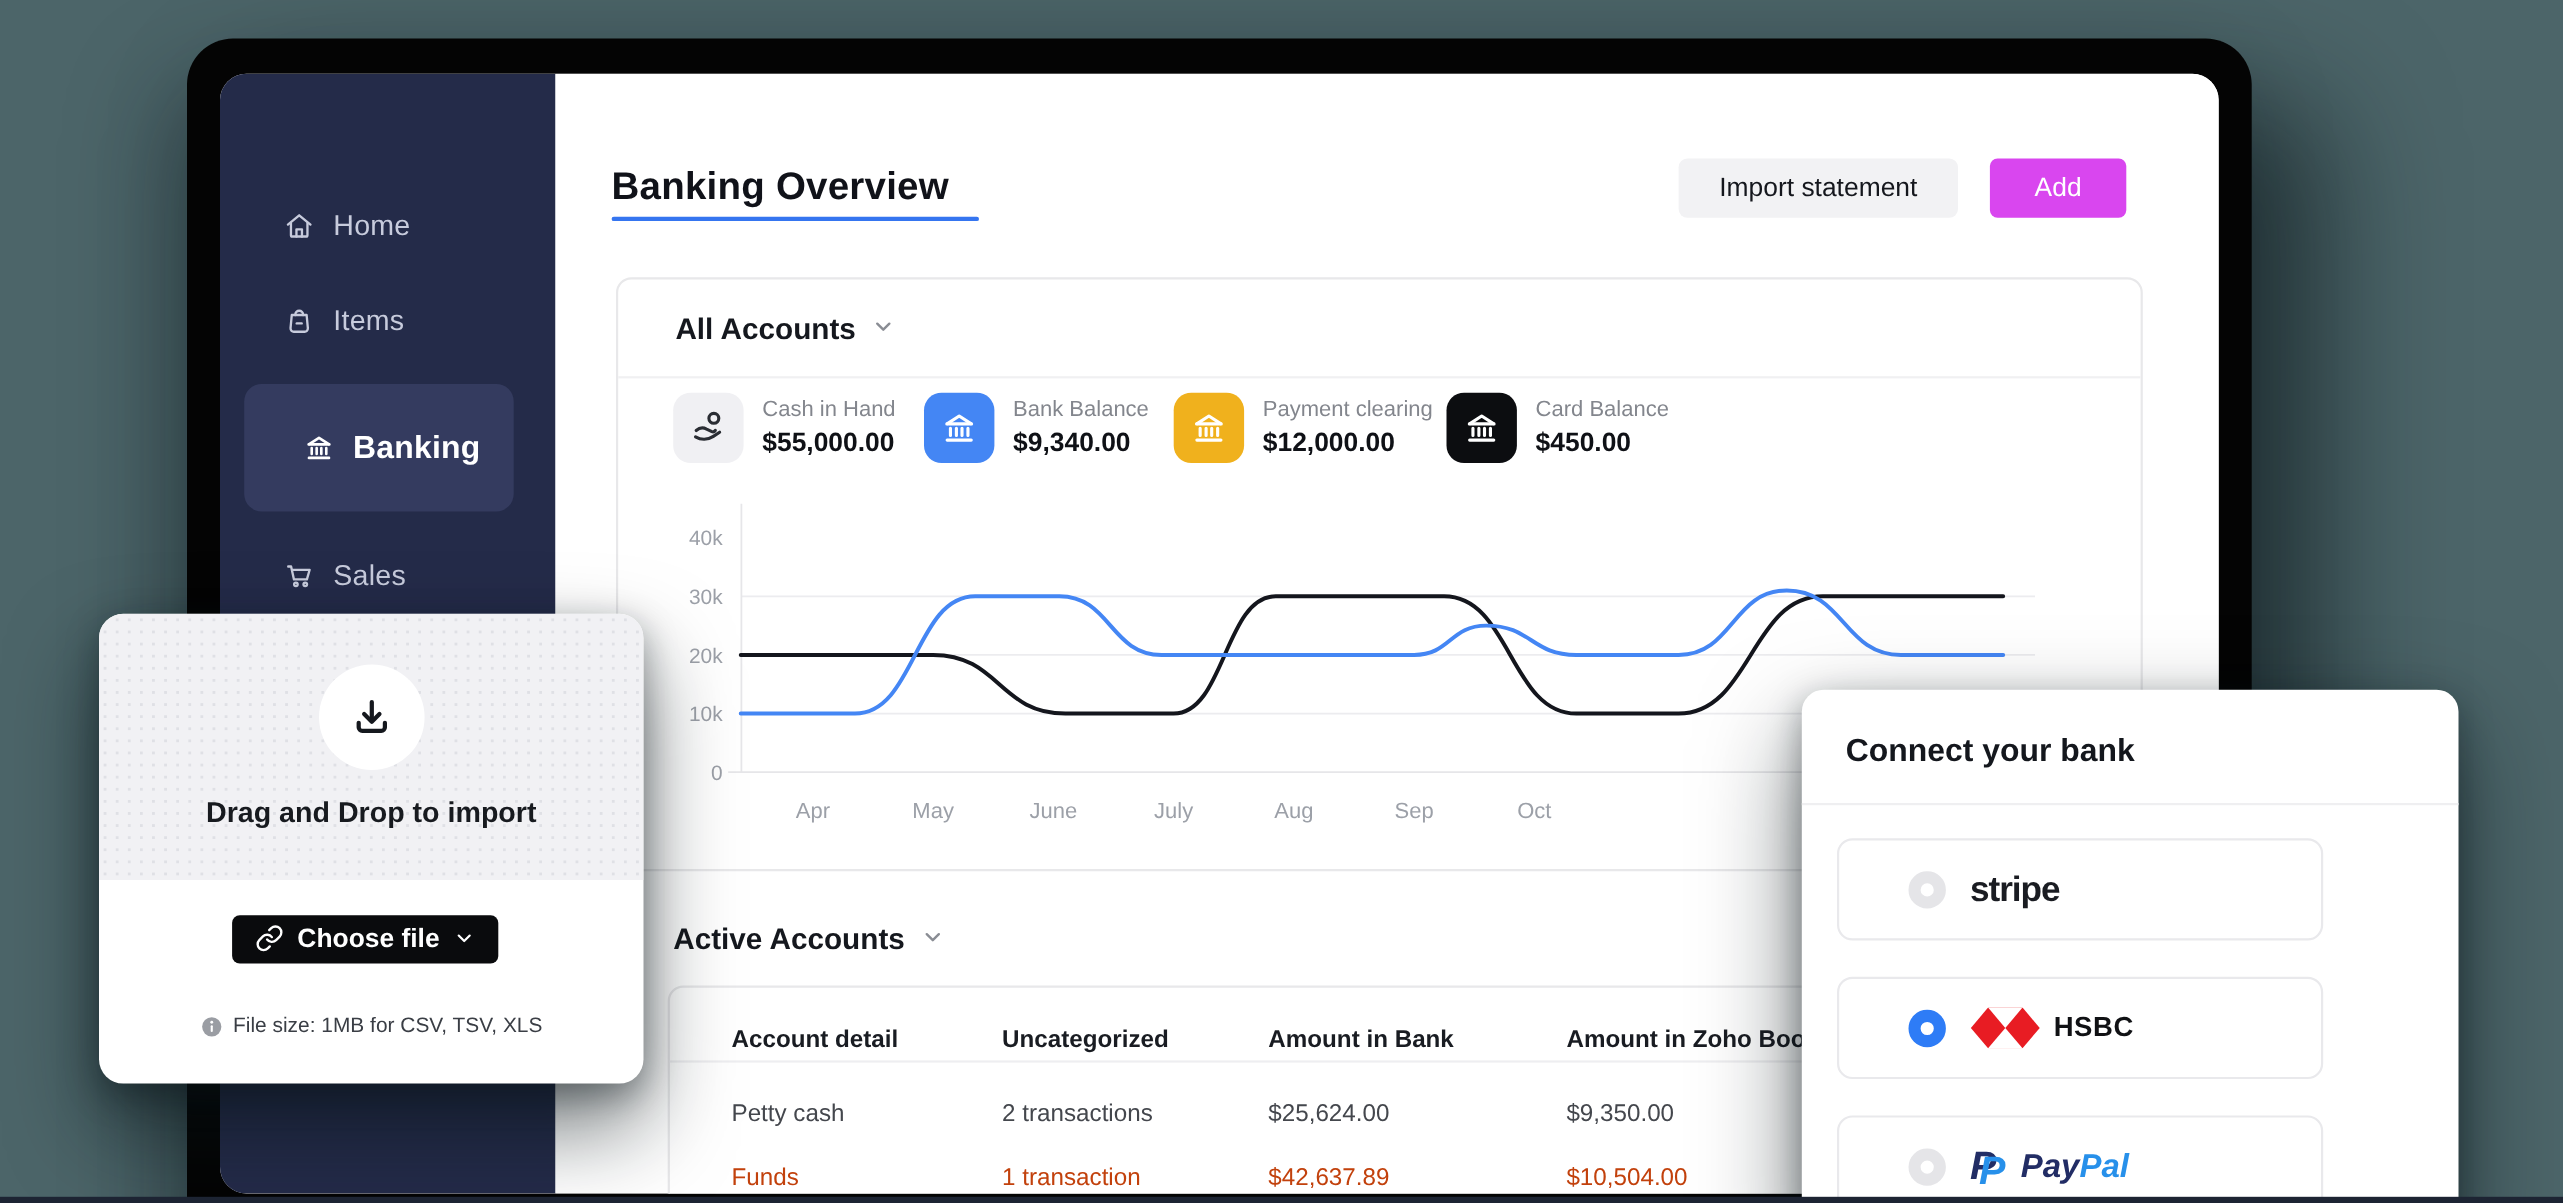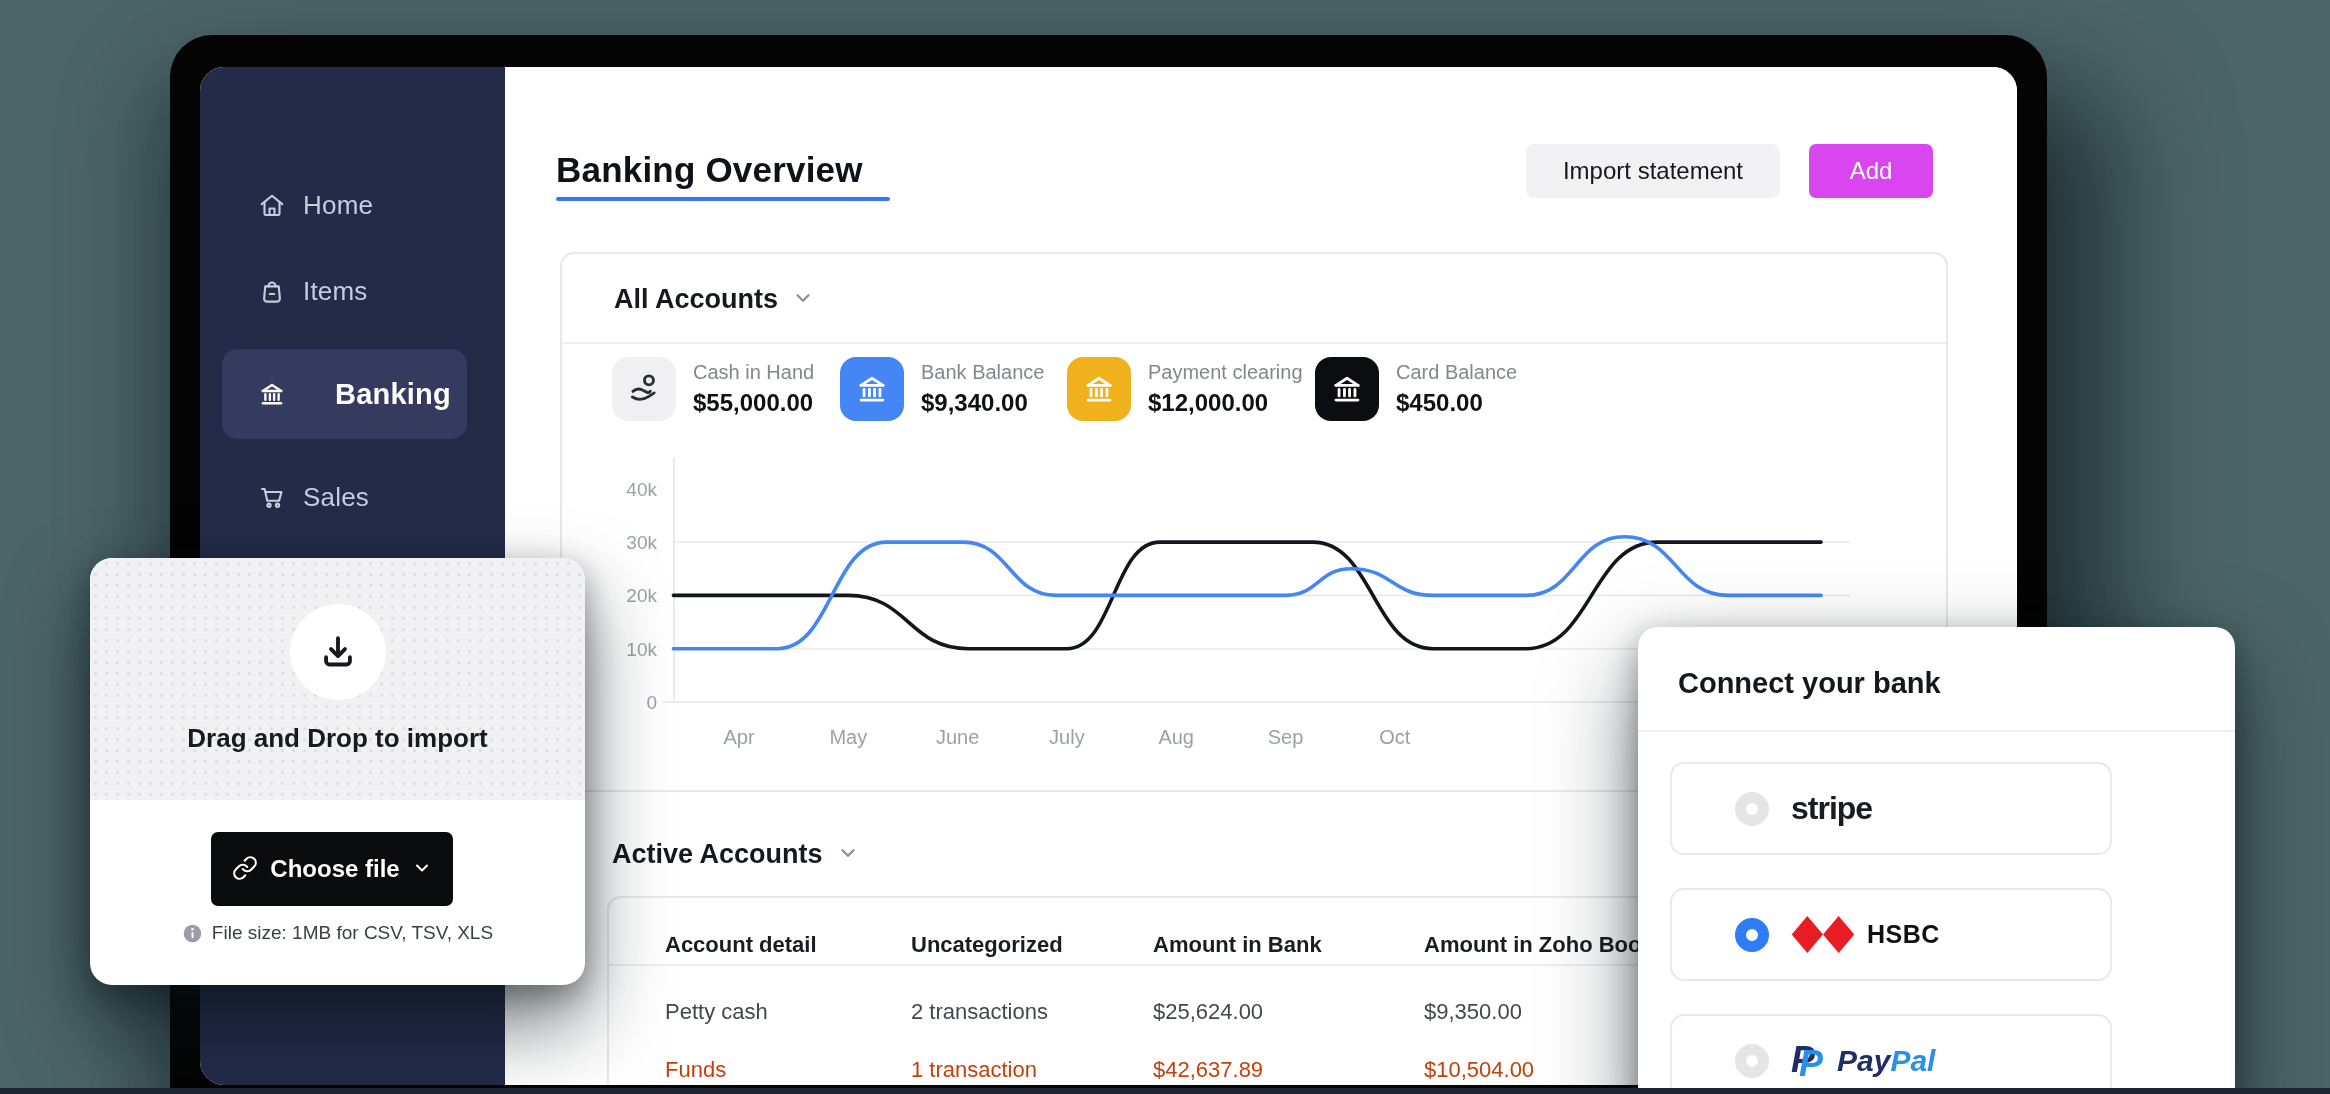--- a/index.html
+++ b/index.html
@@ -10,21 +10,21 @@
   .device{position:absolute;left:170px;top:35px;width:1877px;height:1120px;background:#040404;
           border-radius:42px;box-shadow:60px 70px 110px 10px rgba(8,18,22,.55),-20px 40px 90px rgba(8,18,22,.35);z-index:1;}
   .screen{position:absolute;left:30px;top:32px;width:1817px;height:1018px;background:#fff;border-radius:24px;overflow:hidden;}
 
   
   .sidebar{position:absolute;left:0;top:0;bottom:0;width:305px;background:#242b49;padding-top:110px;}
   .side-item{display:flex;align-items:center;height:56px;padding-left:57px;margin-bottom:30px;color:#c7cbdc;cursor:pointer;}
   .side-item .icn{width:30px;height:30px;margin-right:16px;flex:0 0 auto;}
   .side-item .icn svg{width:30px;height:30px;stroke:#c7cbdc;fill:none;stroke-width:1.7;stroke-linecap:round;stroke-linejoin:round;}
   .side-item .lbl{font-size:26px;letter-spacing:.2px;}
-  .side-item.active{height:90px;width:245px;margin-left:22px;padding-left:35px;background:#343b5f;border-radius:16px;color:#fff;gap:32px;}
+  .side-item.active{height:116px;width:245px;margin-left:22px;padding-left:53px;background:#343b5f;border-radius:16px;color:#fff;}
   .side-item.active .icn svg{stroke:#fff;stroke-width:1.9;}
   .side-item.active .lbl{font-size:29px;font-weight:700;}
 
   
   .main{position:absolute;left:305px;top:0;right:0;bottom:0;background:#fff;}
   .page-title{position:absolute;left:51px;top:83px;font-size:35px;font-weight:700;color:#101219;letter-spacing:.2px;}
   .title-underline{position:absolute;left:51px;top:130px;width:334px;height:4px;background:#3575f0;border-radius:2px;}
   .btn-import{position:absolute;left:1021px;top:77px;width:254px;height:54px;background:#f2f2f4;border:none;border-radius:8px;
               font-size:24px;color:#15171d;cursor:pointer;}
   .btn-add{position:absolute;left:1304px;top:77px;width:124px;height:54px;background:#d946ef;border:none;border-radius:7px;
@@ -56,21 +56,21 @@
 
   
   .import-card{position:absolute;left:90px;top:558px;width:495px;height:427px;background:#fff;border-radius:22px;z-index:10;
                box-shadow:0 40px 80px rgba(8,18,22,.55),0 10px 30px rgba(8,18,22,.35);overflow:hidden;}
   .dropzone{position:absolute;left:0;top:0;right:0;height:242px;background:#f1f1f4;
             background-image:radial-gradient(#dfe0e5 1.5px,transparent 1.5px);background-size:11px 11px;}
   .dz-circle{position:absolute;left:200px;top:46px;width:96px;height:96px;background:#fff;border-radius:50%;
              display:flex;align-items:center;justify-content:center;}
   .dz-circle svg{width:44px;height:44px;stroke:#15181e;fill:none;stroke-width:2.1;stroke-linecap:round;stroke-linejoin:round;}
   .dz-label{position:absolute;left:0;right:0;top:165px;text-align:center;font-size:26px;font-weight:800;color:#171a1f;}
-  .btn-choose{position:absolute;left:121px;top:274px;width:242px;height:74px;background:#0a0b0d;border:none;border-radius:7px;
+  .btn-choose{position:absolute;left:121px;top:274px;width:242px;height:44px;background:#0a0b0d;border:none;border-radius:7px;
               color:#fff;display:flex;align-items:center;justify-content:center;gap:12px;cursor:pointer;}
   .btn-choose .lk svg{width:26px;height:26px;stroke:#fff;fill:none;stroke-width:2;stroke-linecap:round;stroke-linejoin:round;}
   .btn-choose .lab{font-size:24px;font-weight:600;}
   .btn-choose .cv svg{width:20px;height:20px;stroke:#fff;fill:none;stroke-width:2.4;stroke-linecap:round;stroke-linejoin:round;}
   .file-hint{position:absolute;left:0;right:0;top:364px;display:flex;align-items:center;justify-content:center;gap:9px;}
   .file-hint svg{width:21px;height:21px;}
   .file-hint .tx{font-size:19px;color:#3a3e45;}
 
   
   .connect-card{position:absolute;left:1638px;top:627px;width:597px;height:500px;background:#fff;border-radius:20px;z-index:10;

